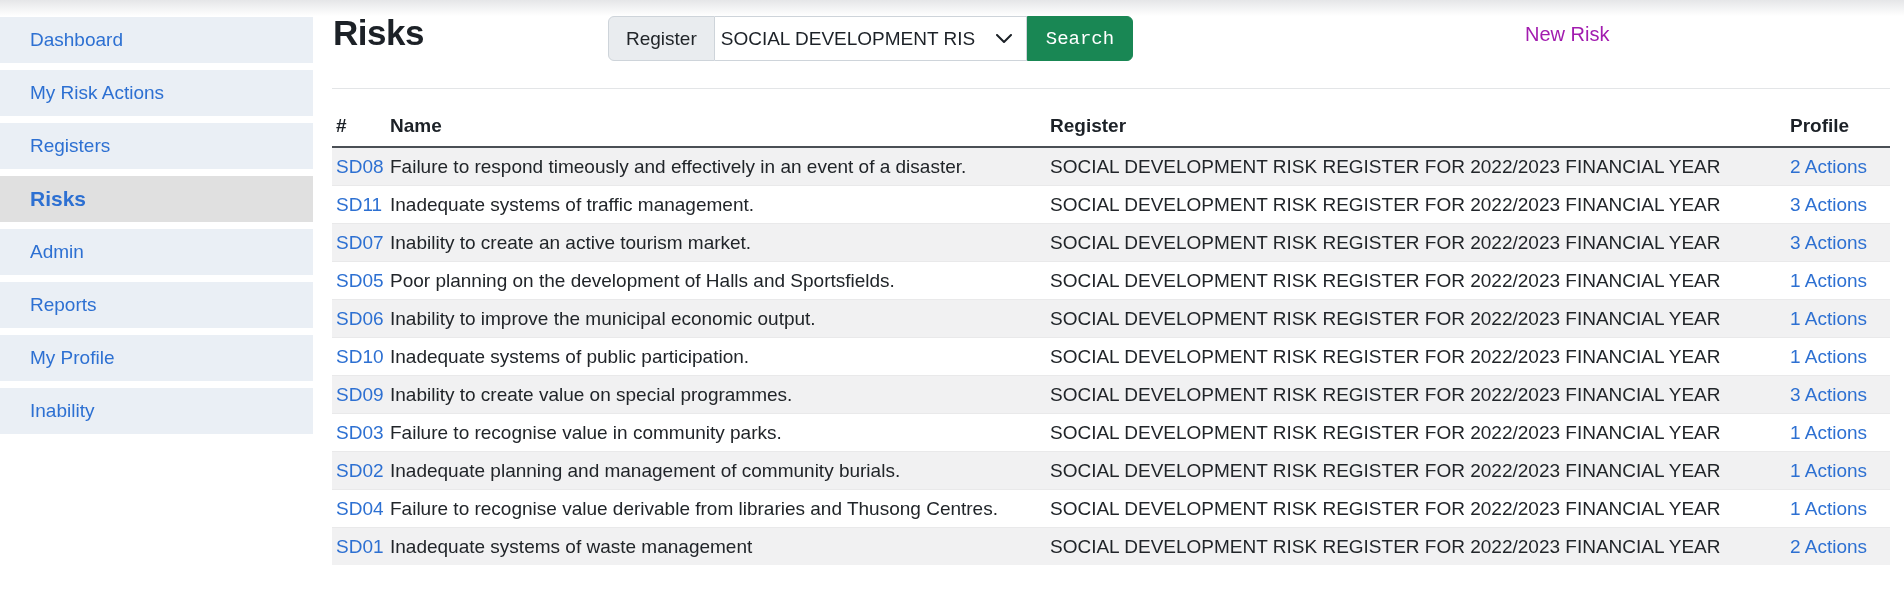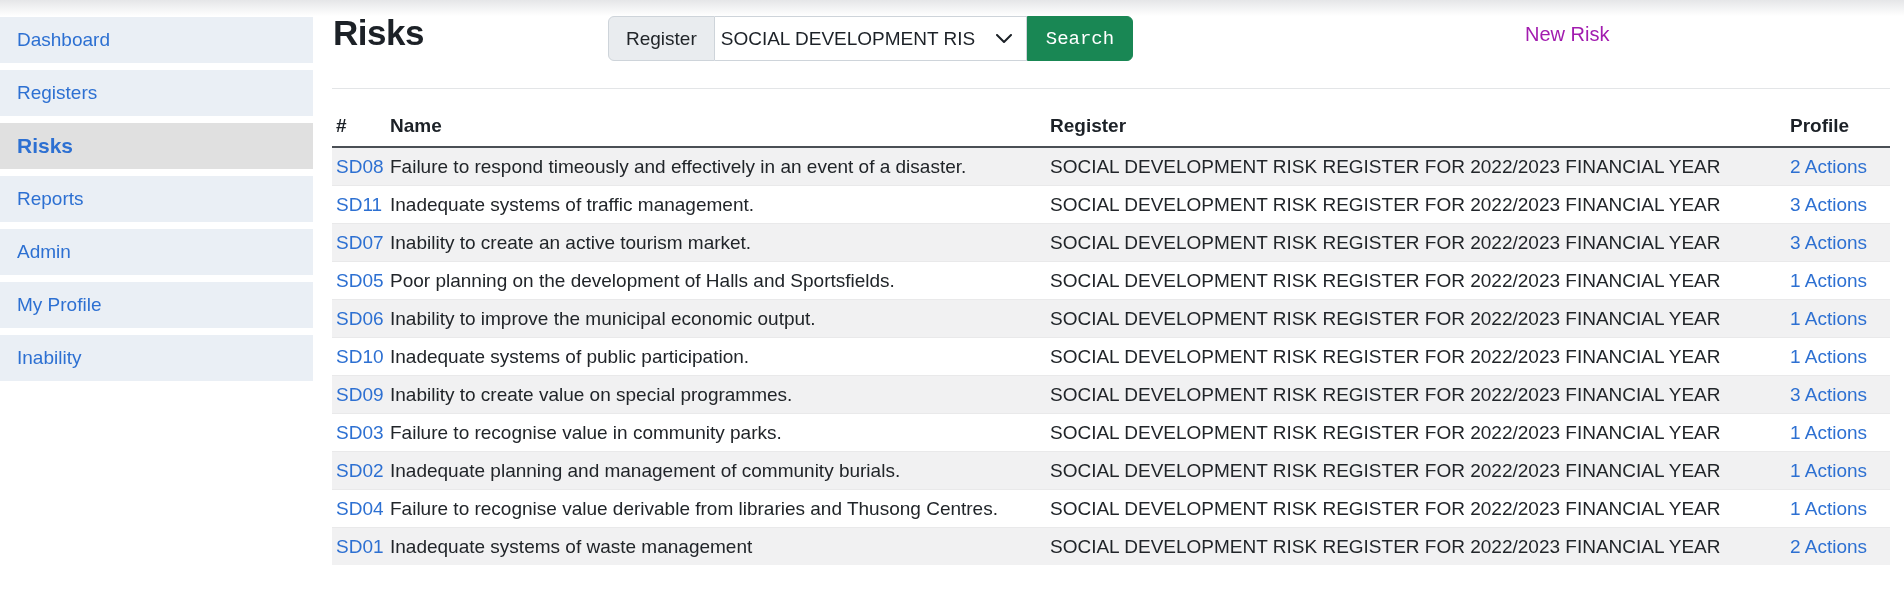--- a/index.html
+++ b/index.html
@@ -9,21 +9,21 @@
     font-family:"Liberation Sans", sans-serif;
   }
   .top-gradient {
     position:absolute; top:0; left:0; width:1904px; height:16px;
     background:linear-gradient(#e5e6e8, #ffffff);
   }
   
   .sidebar { position:absolute; top:17px; left:0; width:313px; }
   .side-item {
     height:46px; margin-bottom:7px; background:#eaeff5;
-    display:flex; align-items:center; padding-left:17px; box-sizing:border-box;
+    display:flex; align-items:center; padding-left:30px; box-sizing:border-box;
     font-size:19px; color:#2d70d2; cursor:pointer;
   }
   .side-item.active { background:#e0e0e0; font-weight:bold; font-size:21px; }
   
   .page-title {
     position:absolute; left:333px; top:13px;
     font-size:35px; font-weight:700; color:#1c2127; letter-spacing:-0.5px;
   }
   .controls { position:absolute; left:608px; top:16px; height:45px; display:flex; }
   .addon {
@@ -68,30 +68,33 @@
 </head>
 <body>
 
 <div class="top-gradient"></div>
 
 <div class="sidebar">
   <div class="side-item">
     <span>Dashboard</span>
   </div>
   <div class="side-item">
+    <span>My Risk Actions</span>
+  </div>
+  <div class="side-item">
     <span>Registers</span>
   </div>
   <div class="side-item active">
     <span>Risks</span>
   </div>
   <div class="side-item">
+    <span>Admin</span>
+  </div>
+  <div class="side-item">
     <span>Reports</span>
-  </div>
-  <div class="side-item">
-    <span>Admin</span>
   </div>
   <div class="side-item">
     <span>My Profile</span>
   </div>
   <div class="side-item">
     <span>Inability</span>
   </div>
 </div>
 
 <div class="page-title">Risks</div>

